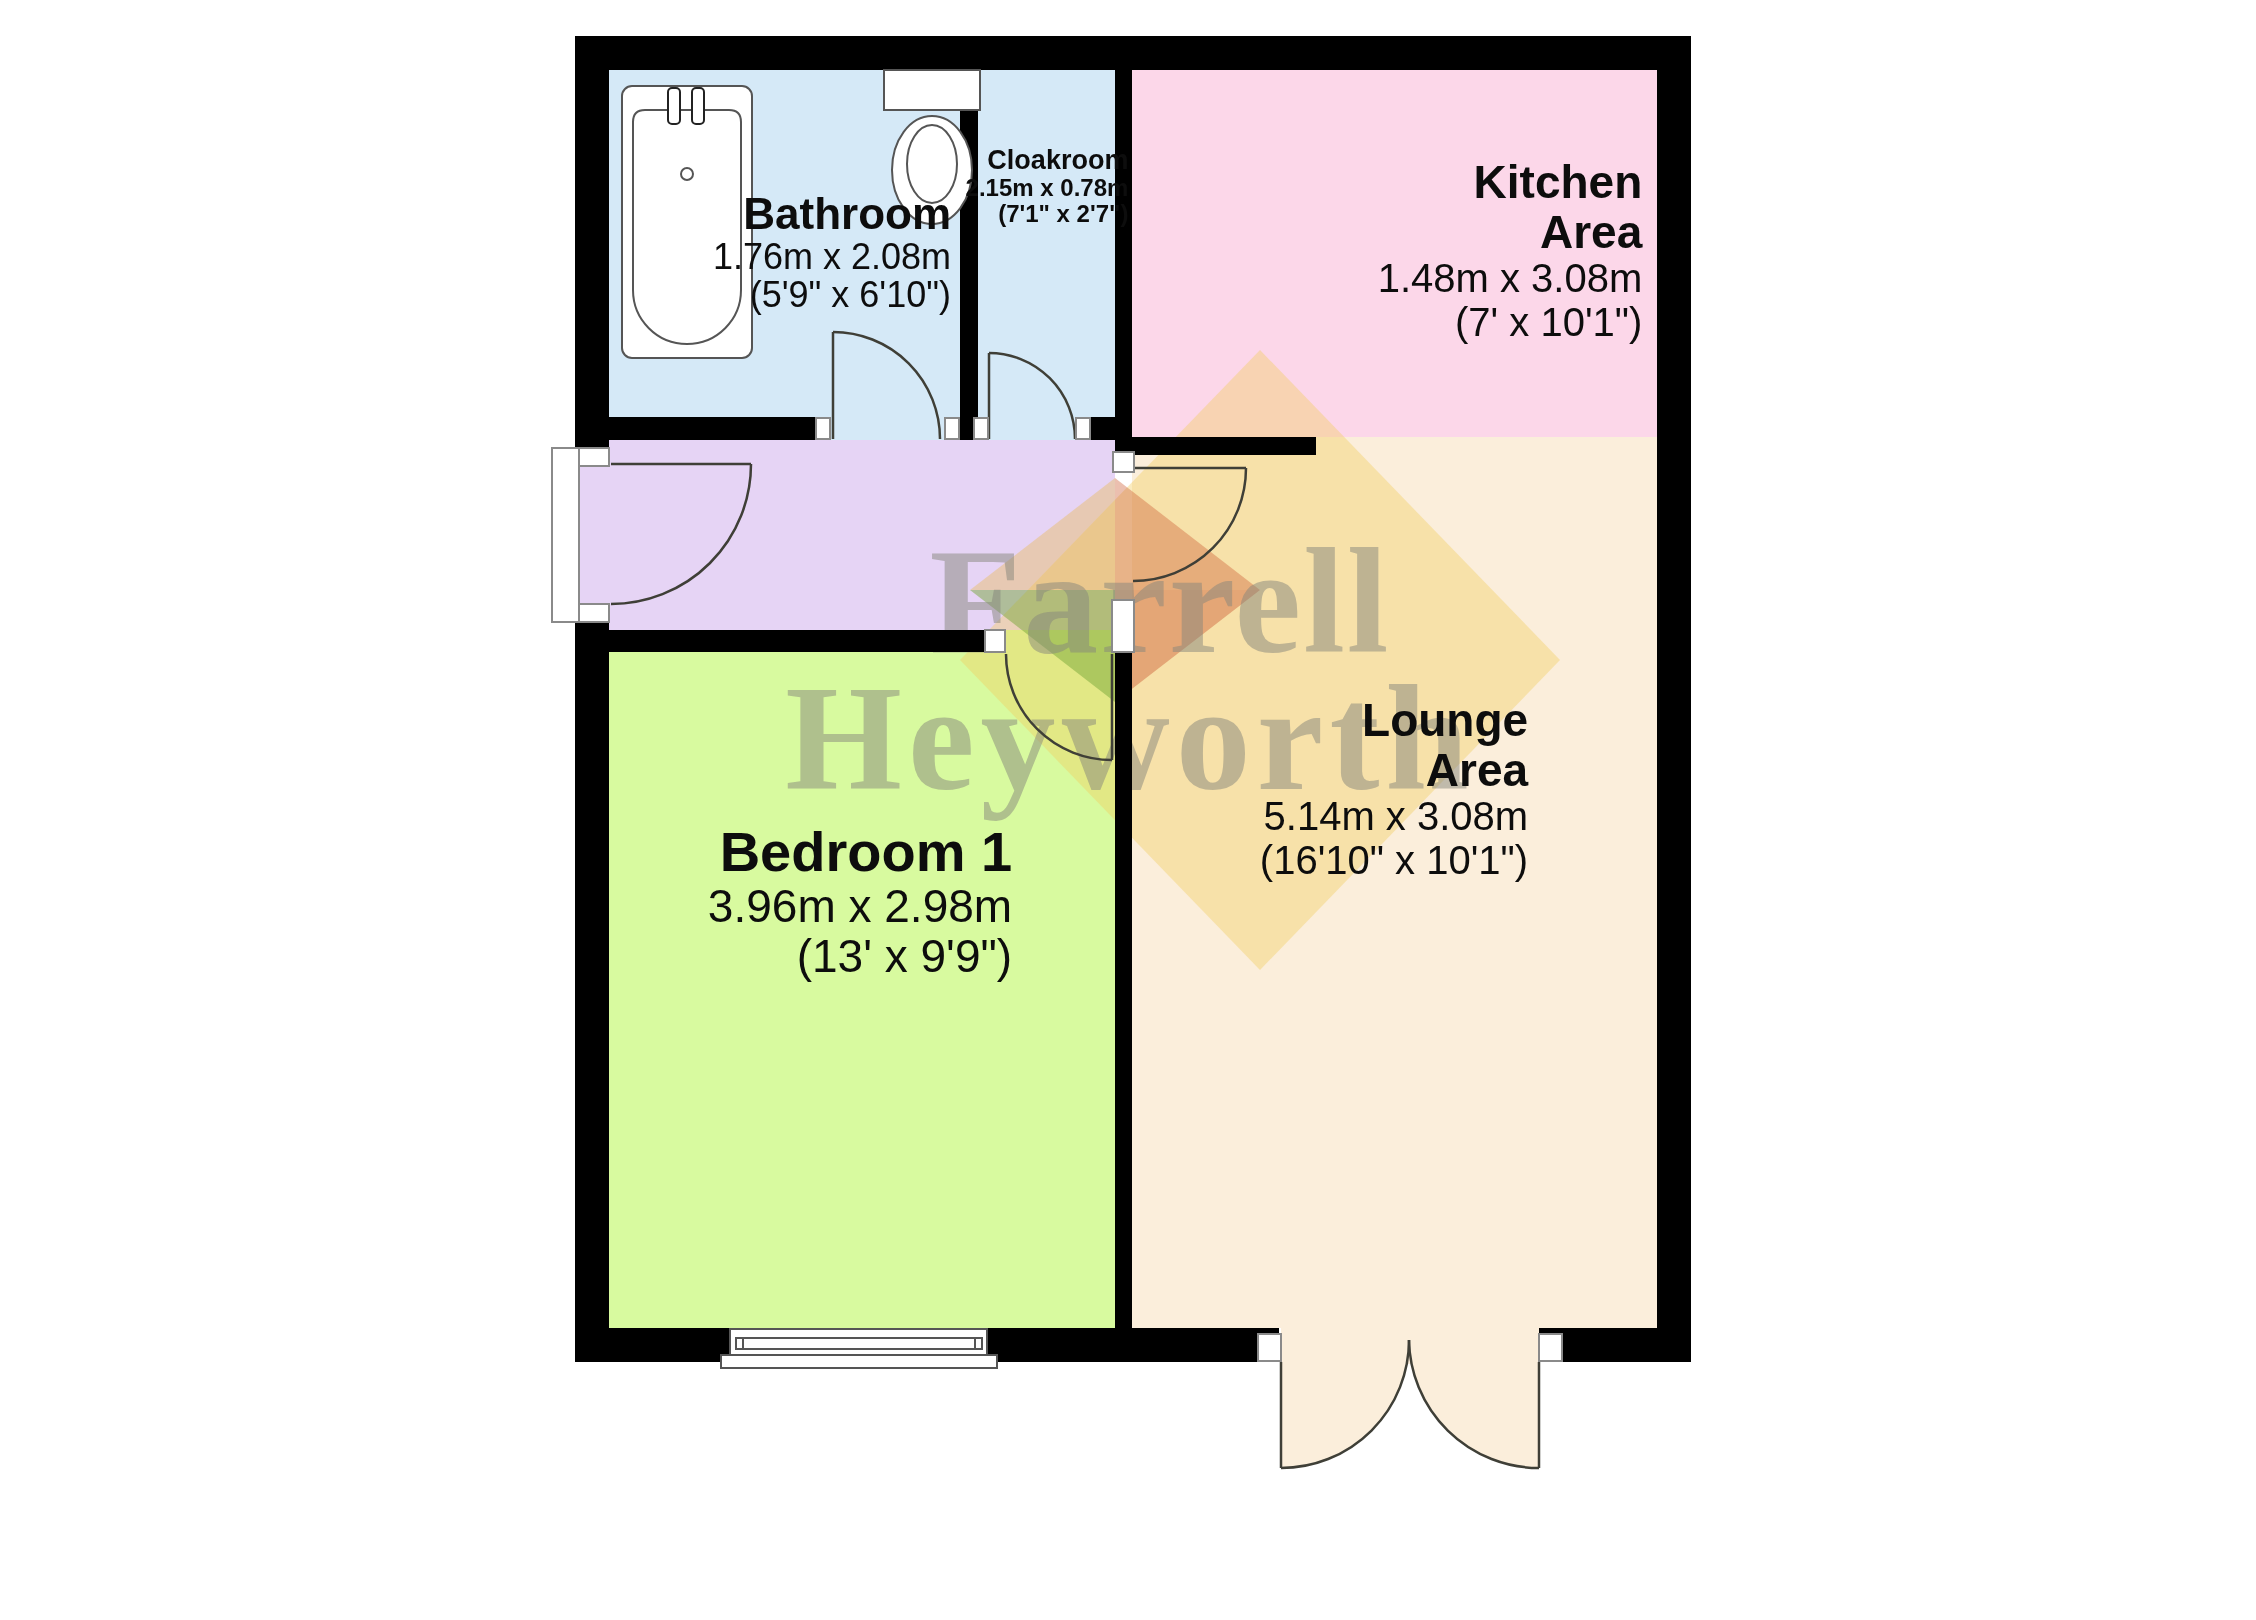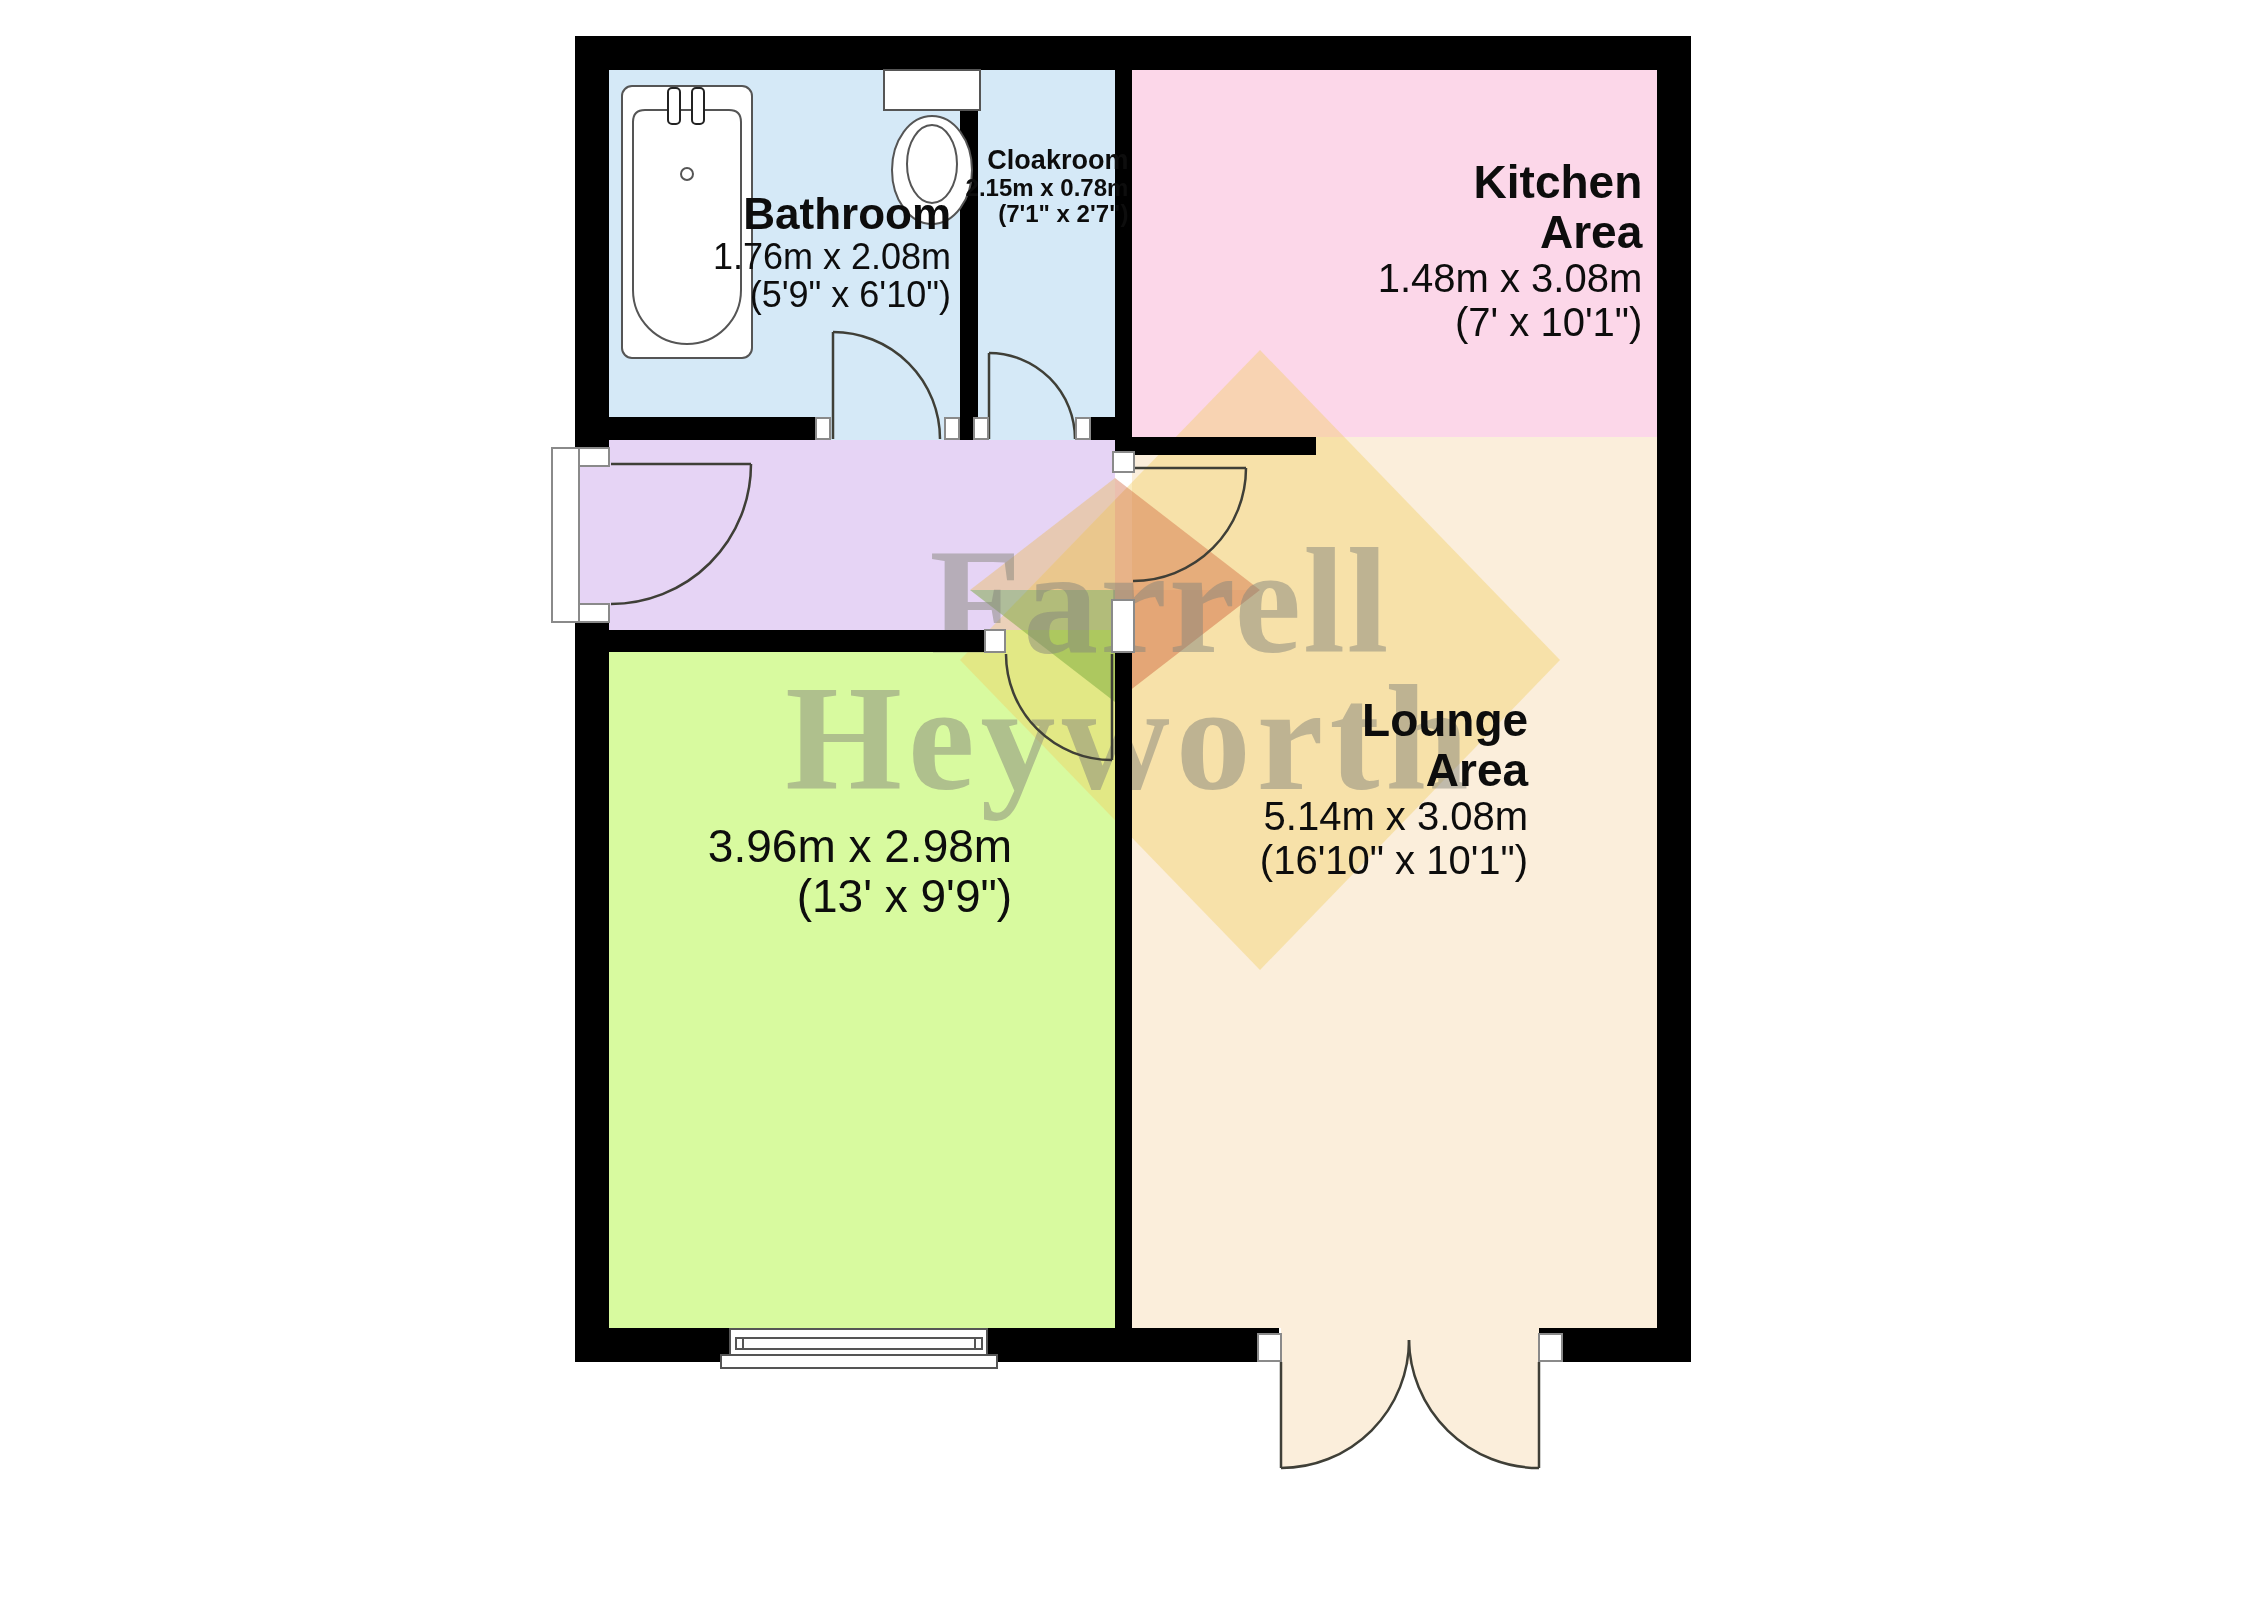--- a/index.html
+++ b/index.html
@@ -156,17 +156,18 @@
 
 
   <div class="label" style="left:1394px;top:648px;margin-top:48px;">
     <div class="rname f46n">Lounge</div>
     <div class="rname f46n">Area</div>
     <div class="f40">5.14m x 3.08m</div>
     <div class="f40">(16'10" x 10'1")</div>
   </div>
 
   <div class="label" style="left:860px;top:822px;">
+    <div class="rname f56">Bedroom 1</div>
     <div class="f46n">3.96m x 2.98m</div>
     <div class="f46n">(13' x 9'9")</div>
   </div>
 
 </div>
 
 </body></html>

